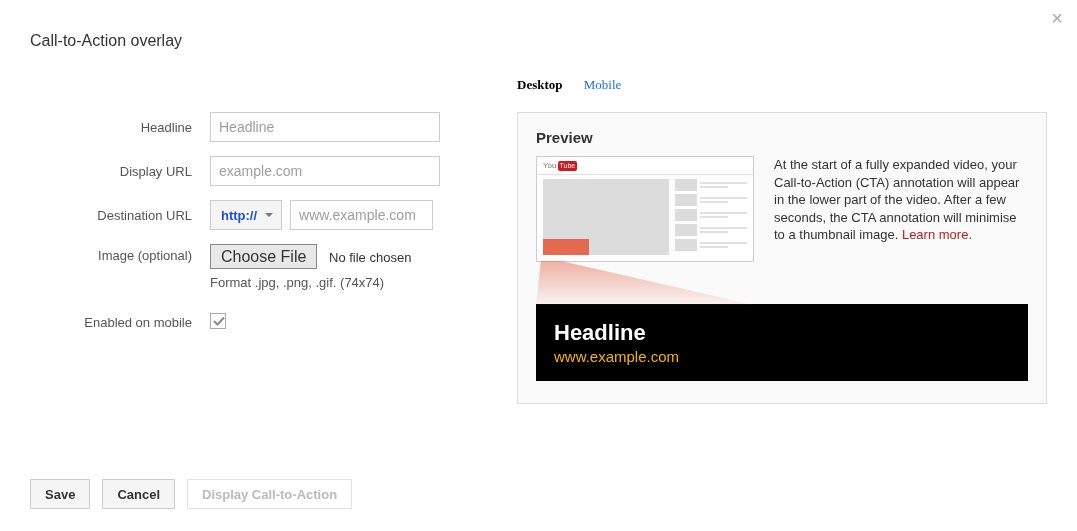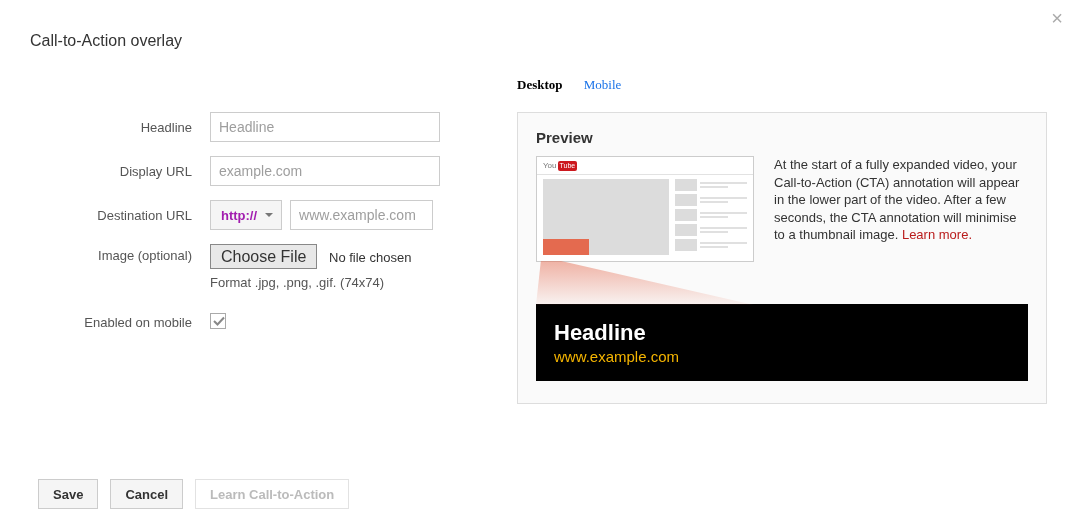--- a/index.html
+++ b/index.html
@@ -62,21 +62,21 @@
 
   .protocol-select {
     display: inline-flex;
     align-items: center;
     height: 30px;
     border: 1px solid #ccc;
     background: #f5f5f5;
     padding: 0 8px 0 10px;
     margin-right: 8px;
     font-size: 13px;
-    color: #a21caf;
+    color: #1d4ed8;
     cursor: pointer;
     font-weight: bold;
   }
   .protocol-select .tri {
     margin-left: 8px;
     width: 0; height: 0;
     border-left: 4px solid transparent;
     border-right: 4px solid transparent;
     border-top: 4px solid #777;
   }
@@ -192,21 +192,21 @@
     color: #fff; font-size: 22px; font-weight: bold;
     margin-bottom: 2px;
   }
   .cta-bar .url {
     color: #f4b400; font-size: 15px;
   }
 
   
   .actions {
     position: absolute;
-    left: 38px; bottom: 22px;
+    left: 30px; bottom: 22px;
     display: flex; gap: 12px;
   }
   .btn {
     height: 30px;
     padding: 0 14px;
     border: 1px solid #ccc;
     background: #f5f5f5;
     font-size: 13px;
     font-weight: bold;
     color: #333;
@@ -357,16 +357,16 @@
           <div class="hl">Headline</div>
           <div class="url">www.example.com</div>
         </div>
       </div>
     </div>
   </div>
 
   <div class="actions">
     <div class="btn">Save</div>
     <div class="btn">Cancel</div>
-    <div class="btn disabled">Learn Call-to-Action</div>
+    <div class="btn disabled">Display Call-to-Action</div>
   </div>
 
 </div>
 
 </body></html>

